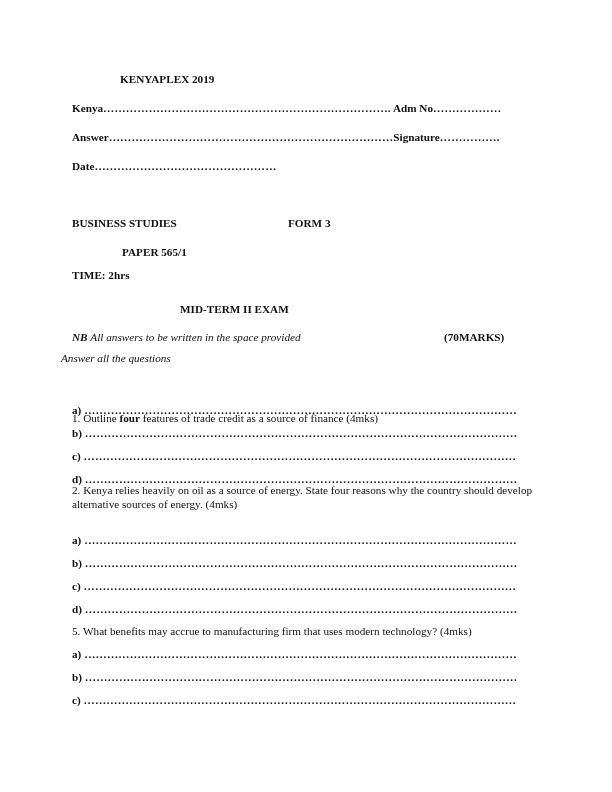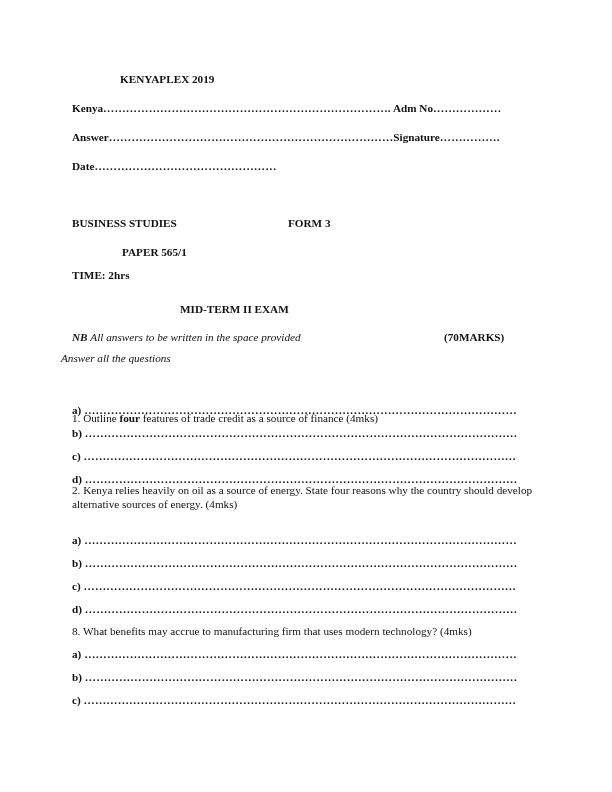--- a/index.html
+++ b/index.html
@@ -50,17 +50,17 @@
   <div class="abs b" style="left:72px;top:427px;"><span>b)</span> <span class="dots">……………………………………………………………………………………………………</span></div>
   <div class="abs b" style="left:72px;top:450px;"><span>c)</span> <span class="dots">……………………………………………………………………………………………………</span></div>
   <div class="abs b" style="left:72px;top:473px;"><span>d)</span> <span class="dots">……………………………………………………………………………………………………</span></div>
 
   <div class="abs wrap" style="left:72px;top:471px;margin-top:12px;">2. Kenya relies heavily on oil as a source of energy. State four reasons why the country should develop alternative sources of energy. (4mks)</div>
   <div class="abs b" style="left:72px;top:534px;"><span>a)</span> <span class="dots">……………………………………………………………………………………………………</span></div>
   <div class="abs b" style="left:72px;top:557px;"><span>b)</span> <span class="dots">……………………………………………………………………………………………………</span></div>
   <div class="abs b" style="left:72px;top:580px;"><span>c)</span> <span class="dots">……………………………………………………………………………………………………</span></div>
   <div class="abs b" style="left:72px;top:603px;"><span>d)</span> <span class="dots">……………………………………………………………………………………………………</span></div>
 
-  <div class="abs" style="left:72px;top:625px;">8. What benefits may accrue to manufacturing firm that uses modern technology? (4mks)</div>
+  <div class="abs" style="left:72px;top:625px;">5. What benefits may accrue to manufacturing firm that uses modern technology? (4mks)</div>
   <div class="abs b" style="left:72px;top:648px;"><span>a)</span> <span class="dots">……………………………………………………………………………………………………</span></div>
   <div class="abs b" style="left:72px;top:671px;"><span>b)</span> <span class="dots">……………………………………………………………………………………………………</span></div>
   <div class="abs b" style="left:72px;top:694px;"><span>c)</span> <span class="dots">……………………………………………………………………………………………………</span></div>
 </div>
 
 </body></html>

